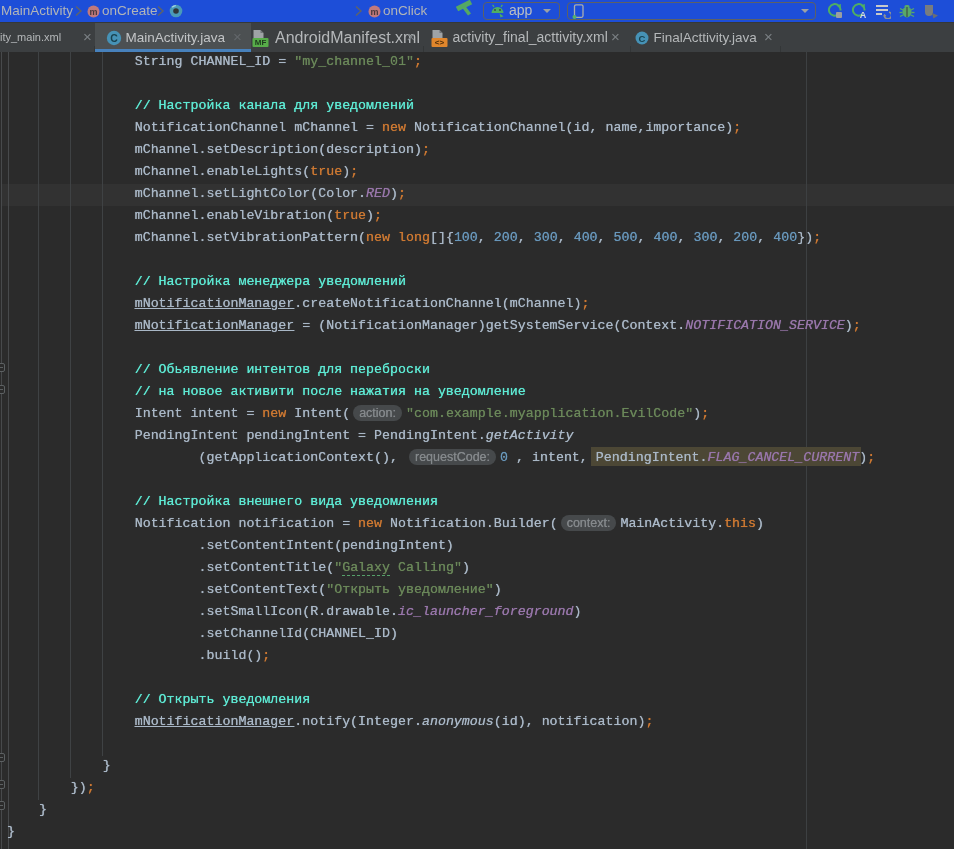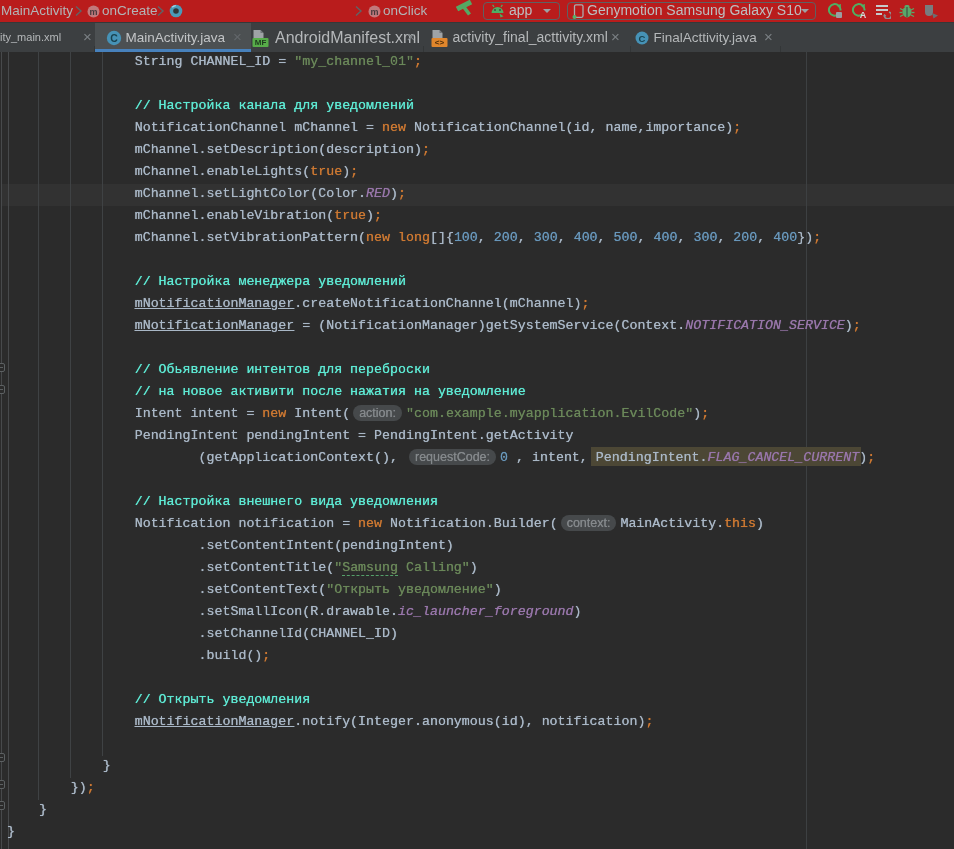--- a/index.html
+++ b/index.html
@@ -1,35 +1,35 @@
 <!DOCTYPE html>
 <html><head><meta charset="utf-8">
 <style>
   html,body{margin:0;padding:0;width:954px;height:849px;overflow:hidden;background:#2b2b2b}
   *{box-sizing:border-box}
   body{font-family:"Liberation Sans",sans-serif}
-  #navbar{position:absolute;top:0;left:0;width:954px;height:22px;background:#b91c1c}
+  #navbar{position:absolute;top:0;left:0;width:954px;height:22px;background:#1d4ed8}
   #tabbar{position:absolute;top:22px;left:0;width:954px;height:30px;background:#3c3f41;border-top:1px solid #353839}
   #editor{position:absolute;top:52px;left:0;width:954px;height:797px;background:#2b2b2b}
   .nv{position:absolute;top:0;height:22px;line-height:22px;color:#b2b5b7;font-size:13.5px;white-space:nowrap}
   .tabtext{position:absolute;top:22px;height:30px;line-height:29px;color:#b5b8ba;font-size:13.5px;white-space:nowrap}
   .tx{position:absolute;top:22px;height:30px;line-height:28px;color:#7b8084;font-size:15px}
   .tabsep{position:absolute;top:23px;height:28px;width:1px;background:#333637}
   .chev{position:absolute;top:5px}
   .combo{position:absolute;top:2px;height:18px;border:1px solid #5e6163;border-radius:4px}
   .cv{position:absolute;top:0;height:21px;line-height:21px;color:#bcbfc1;font-size:14px;white-space:nowrap}
   .caret{position:absolute;width:0;height:0;border-left:4px solid transparent;border-right:4px solid transparent;border-top:4px solid #9da1a4}
   
   .ln{position:absolute;left:0;width:954px;height:22px;line-height:22px;font-family:"Liberation Mono",monospace;font-size:13.3px;color:#a9b7c6;white-space:pre;padding-left:7px;text-shadow:0 0 0.7px currentColor}
   .k{color:#cc7832}
   .s{color:#6a8759}
   .n{color:#6897bb}
   .c{color:#5eead4}
   .p{color:#9876aa;font-style:italic}
-  .it{}
+  .it{font-style:italic}
   .u{text-decoration:underline}
   .hint{display:inline-block;height:16px;line-height:16px;border-radius:8px;background:#46494b;color:#85898c;font-family:"Liberation Sans",sans-serif;font-size:12.5px;padding:0 6px;margin:0 4px 0 3px;vertical-align:0}
   .hl{background:#4c4735;padding:3px 2px 1px 5px;margin:0 -2px 0 -5px}
   .typo{border-bottom:1px dashed #55a06a}
   .vline{position:absolute;width:1px;background:#3f4244}
 </style></head>
 <body>
 
 <div id="navbar">
   <div class="nv" style="left:1px">MainActivity</div>
@@ -73,21 +73,20 @@
     <path d="M9.5 9.5 l4 2.8 l-3 1.2 z" fill="#4fae63"></path>
   </svg>
   <div class="cv" style="left:509px">app</div>
   <div class="caret" style="left:543px;top:9px"></div>
 
   <div class="combo" style="left:567px;width:249px"></div>
   <svg class="chev" style="left:572px;top:4px" width="13" height="15" viewBox="0 0 13 15">
     <rect x="2.5" y="0.8" width="8.5" height="12.5" rx="1.5" fill="none" stroke="#a9adb0" stroke-width="1.3"></rect>
     <circle cx="2.5" cy="13" r="2" fill="#54b368"></circle>
   </svg>
-  <div class="cv" style="left:587px">Genymotion Samsung Galaxy S10</div>
   <div class="caret" style="left:801px;top:9px"></div>
 
   <svg class="chev" style="left:827px;top:3px" width="16" height="16" viewBox="0 0 16 16">
     <path d="M13.5 7.5 a 5.8 5.8 0 1 0 -2 3.8" stroke="#4fae63" stroke-width="2" fill="none"></path>
     <path d="M9.5 2.5 l4.5 -1.5 l-0.5 4.8 z" fill="#4fae63"></path>
     <rect x="9" y="9" width="6" height="6" rx="1" fill="#9a9ea1"></rect>
   </svg>
   <svg class="chev" style="left:851px;top:3px" width="16" height="16" viewBox="0 0 16 16">
     <path d="M13.5 7.5 a 5.8 5.8 0 1 0 -2 3.8" stroke="#4fae63" stroke-width="2" fill="none"></path>
     <path d="M9.5 2.5 l4.5 -1.5 l-0.5 4.8 z" fill="#4fae63"></path>
@@ -184,21 +183,21 @@
       <div class="ln" style="top:242px">                <span class="u">mNotificationManager</span>.createNotificationChannel(mChannel)<span class="k">;</span></div>
       <div class="ln" style="top:264px">                <span class="u">mNotificationManager</span> = (NotificationManager)getSystemService(Context.<span class="p">NOTIFICATION_SERVICE</span>)<span class="k">;</span></div>
       <div class="ln" style="top:308px">                <span class="c">// Обьявление интентов для переброски</span></div>
       <div class="ln" style="top:330px">                <span class="c">// на новое активити после нажатия на уведомление</span></div>
       <div class="ln" style="top:352px">                Intent intent = <span class="k">new</span> Intent(<span class="hint">action:</span><span class="s">"com.example.myapplication.EvilCode"</span>)<span class="k">;</span></div>
       <div class="ln" style="top:374px">                PendingIntent pendingIntent = PendingIntent.<span class="it">getActivity</span></div>
       <div class="ln" style="top:396px">                        (getApplicationContext(), <span class="hint">requestCode:</span><span class="n">0</span> , intent, <span class="hl">PendingIntent.<span class="p">FLAG_CANCEL_CURRENT</span></span>)<span class="k">;</span></div>
       <div class="ln" style="top:440px">                <span class="c">// Настройка внешнего вида уведомления</span></div>
       <div class="ln" style="top:462px">                Notification notification = <span class="k">new</span> Notification.Builder(<span class="hint">context:</span>MainActivity.<span class="k">this</span>)</div>
       <div class="ln" style="top:484px">                        .setContentIntent(pendingIntent)</div>
-      <div class="ln" style="top:506px">                        .setContentTitle(<span class="s">"<span class="typo">Samsung</span> Calling"</span>)</div>
+      <div class="ln" style="top:506px">                        .setContentTitle(<span class="s">"<span class="typo">Galaxy</span> Calling"</span>)</div>
       <div class="ln" style="top:528px">                        .setContentText(<span class="s">"Открыть уведомление"</span>)</div>
       <div class="ln" style="top:550px">                        .setSmallIcon(R.drawable.<span class="p">ic_launcher_foreground</span>)</div>
       <div class="ln" style="top:572px">                        .setChannelId(CHANNEL_ID)</div>
       <div class="ln" style="top:594px">                        .build()<span class="k">;</span></div>
       <div class="ln" style="top:638px">                <span class="c">// Открыть уведомления</span></div>
       <div class="ln" style="top:660px">                <span class="u">mNotificationManager</span>.notify(Integer.<span class="it">anonymous</span>(id), notification)<span class="k">;</span></div>
       <div class="ln" style="top:704px">            }</div>
       <div class="ln" style="top:726px">        })<span class="k">;</span></div>
       <div class="ln" style="top:748px">    }</div>
       <div class="ln" style="top:770px">}</div>

